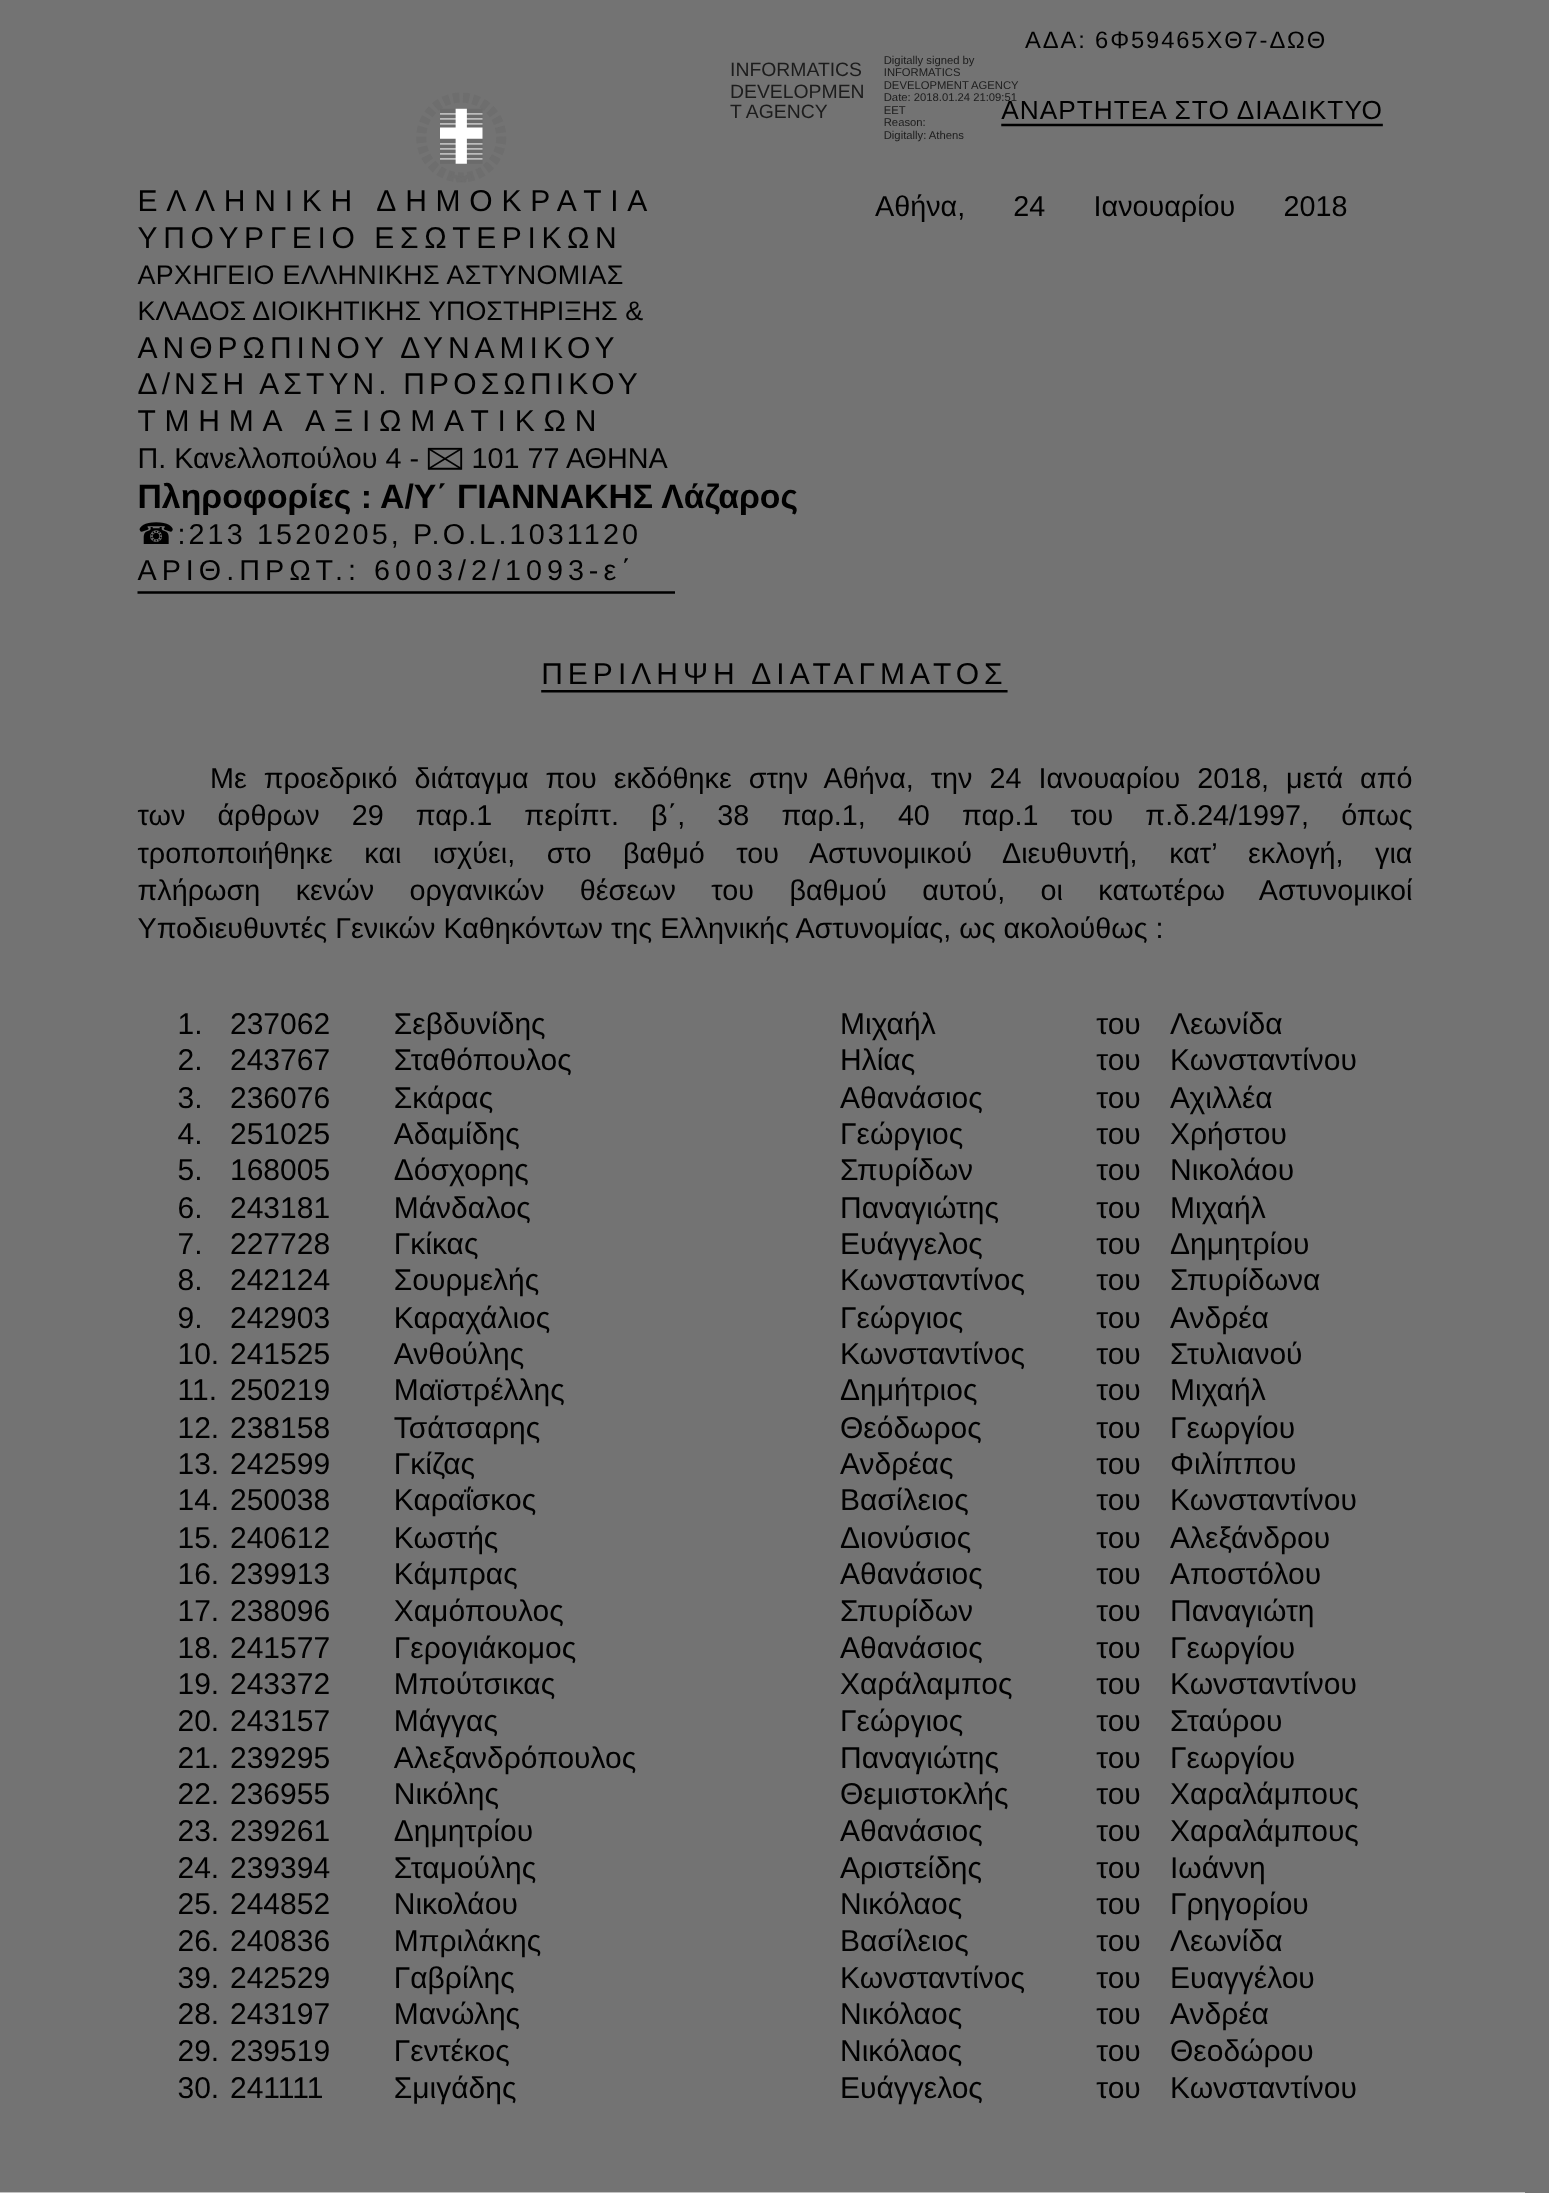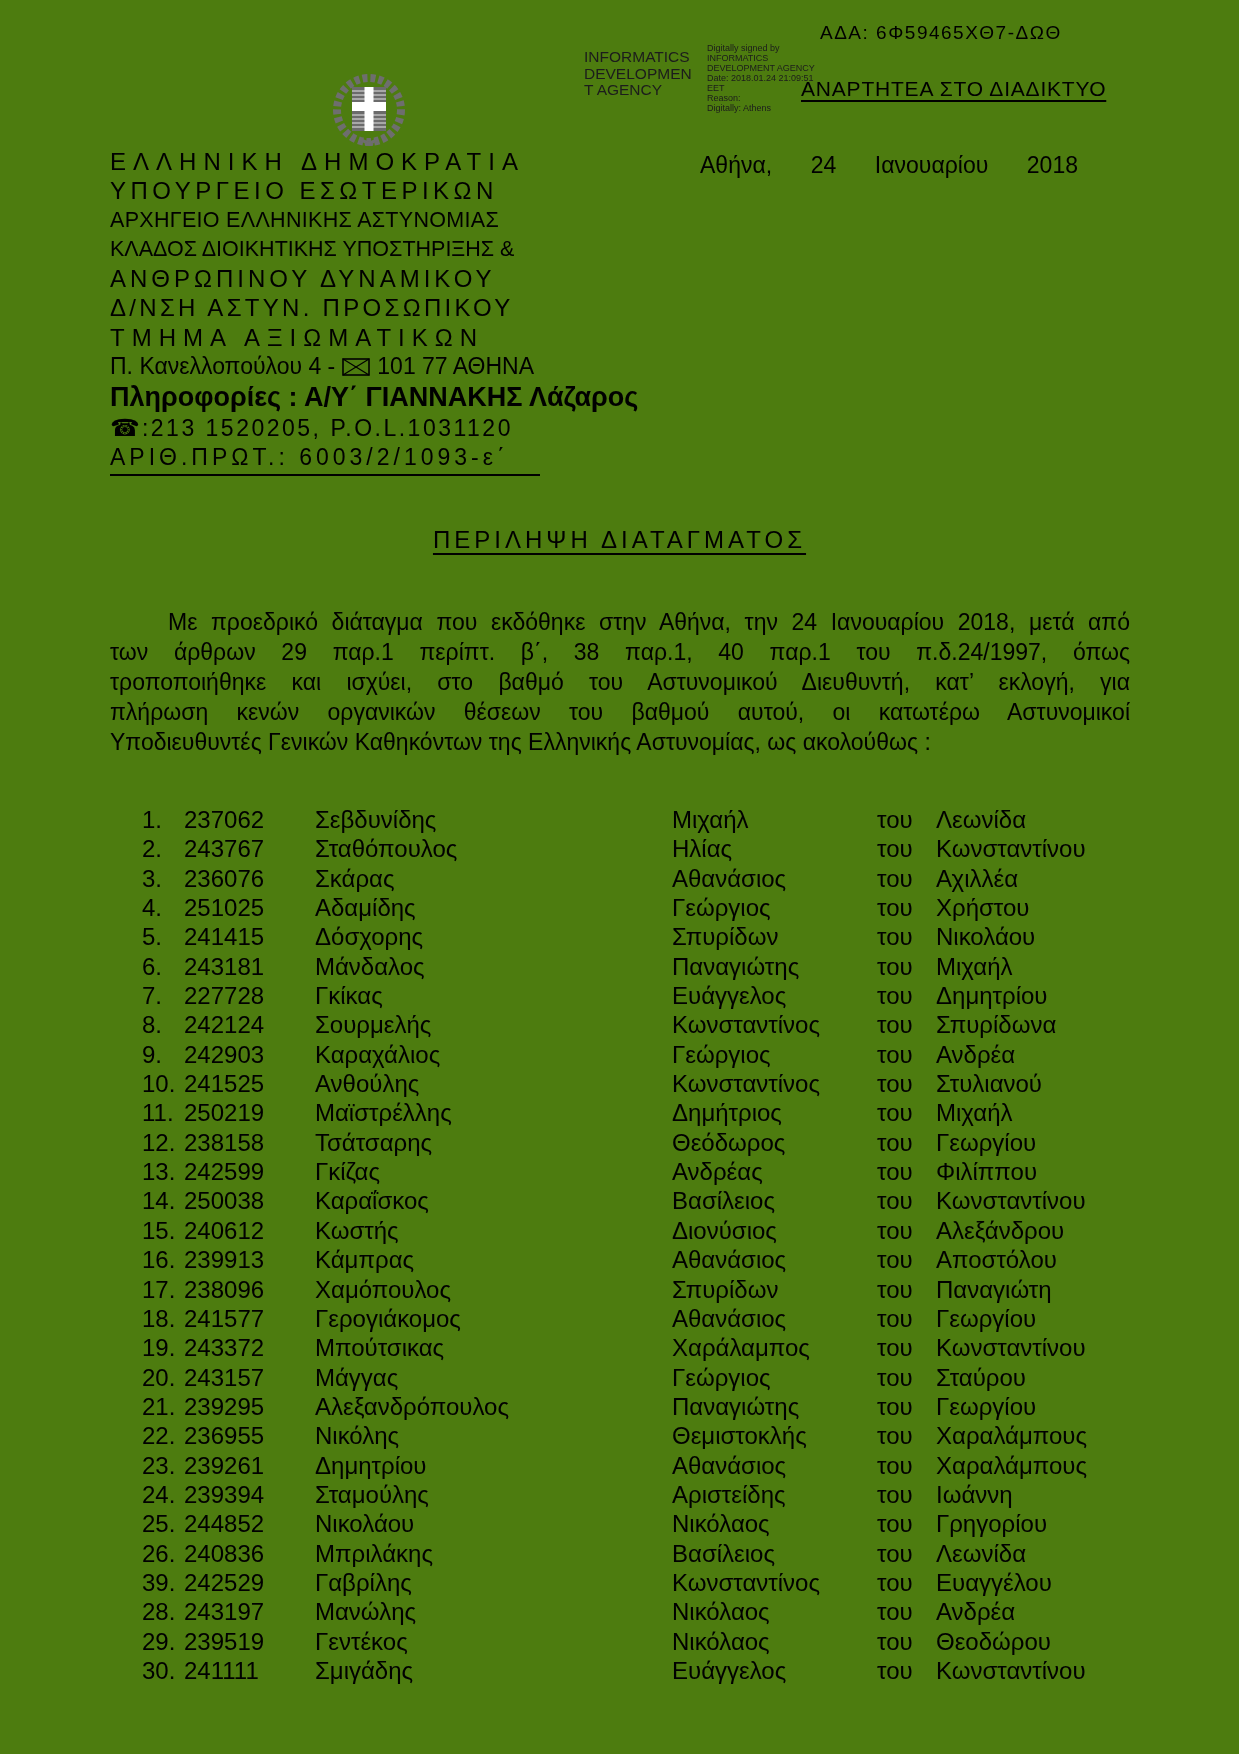--- a/index.html
+++ b/index.html
@@ -1,20 +1,20 @@
 <!DOCTYPE html>
 <html><head>
 <meta charset="utf-8">
 <style>
   html, body { margin: 0; padding: 0; background: #ffffff; }
   .page {
     position: relative;
     width: 1239px;
     height: 1754px;
-    background: #4d7c0f;
+    background: #737373;
     color: #000;
     font-family: "Liberation Sans", "DejaVu Sans", sans-serif;
     overflow: hidden;
   }
 
   
   .ada {
     position: absolute; left: 820px; top: 22px;
     font-size: 19px; letter-spacing: 1.5px; white-space: nowrap;
   }
@@ -194,21 +194,21 @@
       <div class="row">
         <span class="cell num">4.</span>
         <span class="cell id">251025</span>
         <span class="cell surname">Αδαμίδης</span>
         <span class="cell first">Γεώργιος</span>
         <span class="cell tou">του</span>
         <span class="cell father">Χρήστου</span>
       </div>
       <div class="row">
         <span class="cell num">5.</span>
-        <span class="cell id">241415</span>
+        <span class="cell id">168005</span>
         <span class="cell surname">Δόσχορης</span>
         <span class="cell first">Σπυρίδων</span>
         <span class="cell tou">του</span>
         <span class="cell father">Νικολάου</span>
       </div>
       <div class="row">
         <span class="cell num">6.</span>
         <span class="cell id">243181</span>
         <span class="cell surname">Μάνδαλος</span>
         <span class="cell first">Παναγιώτης</span>

